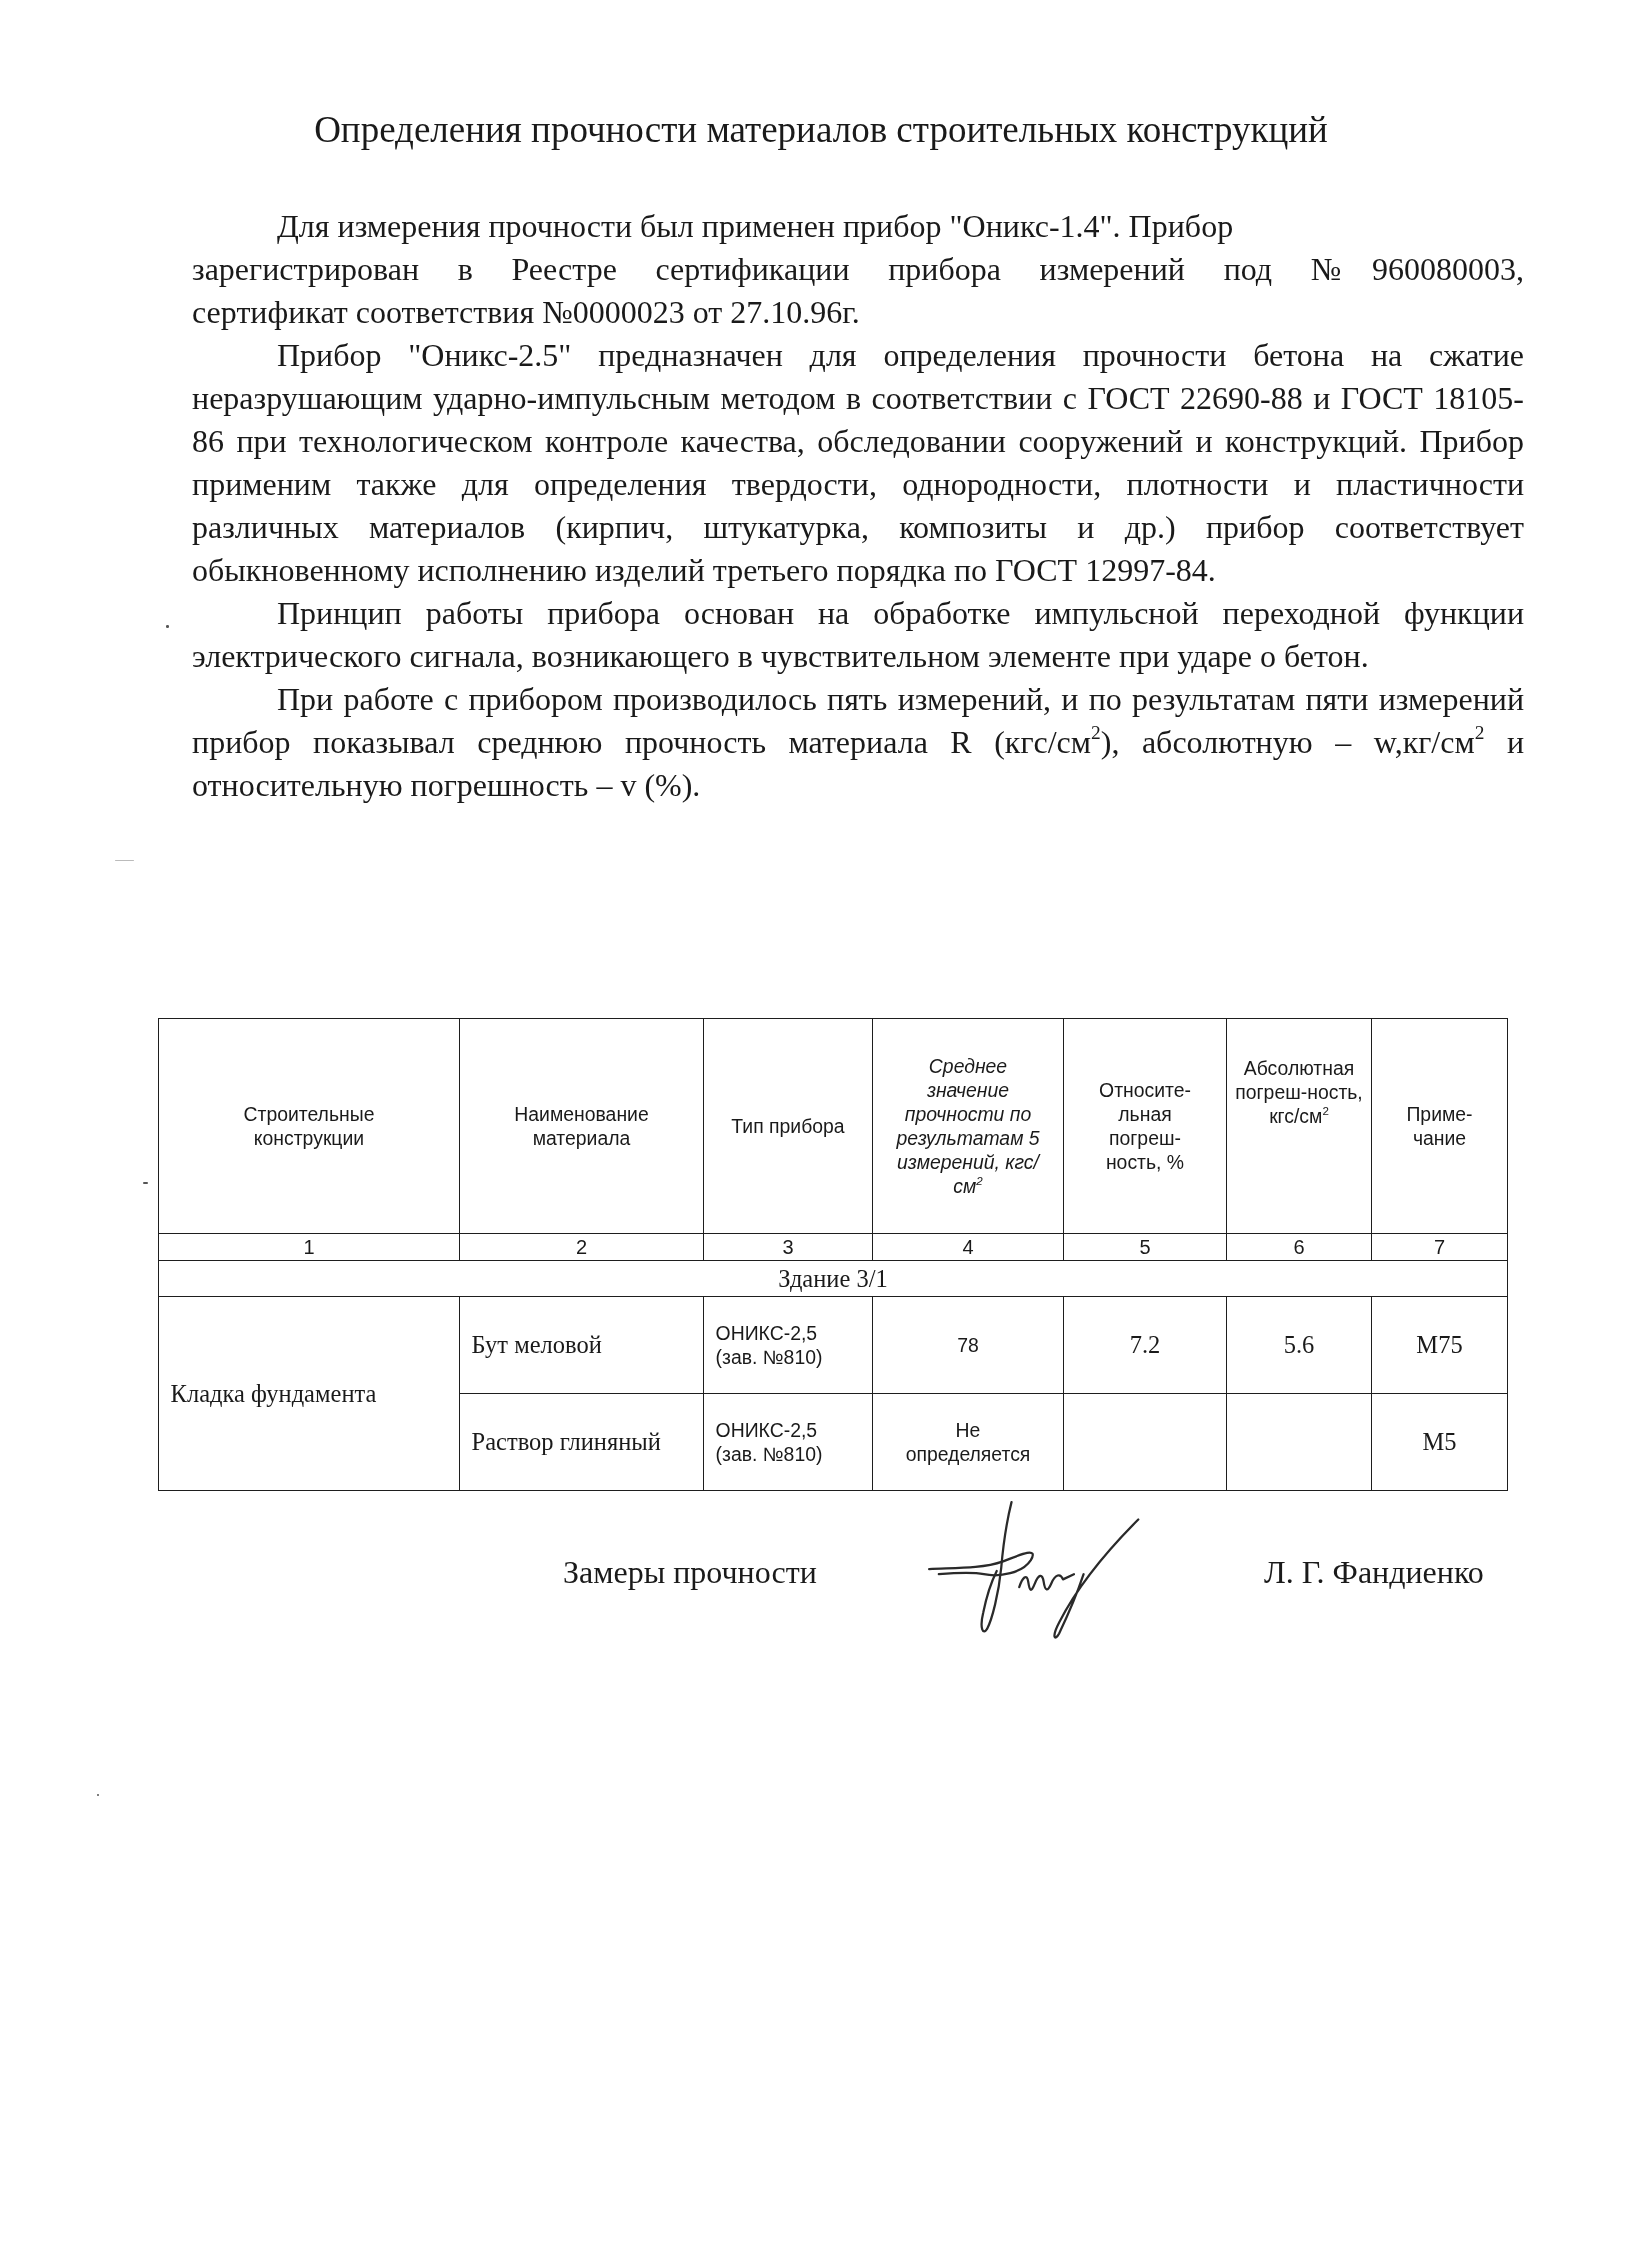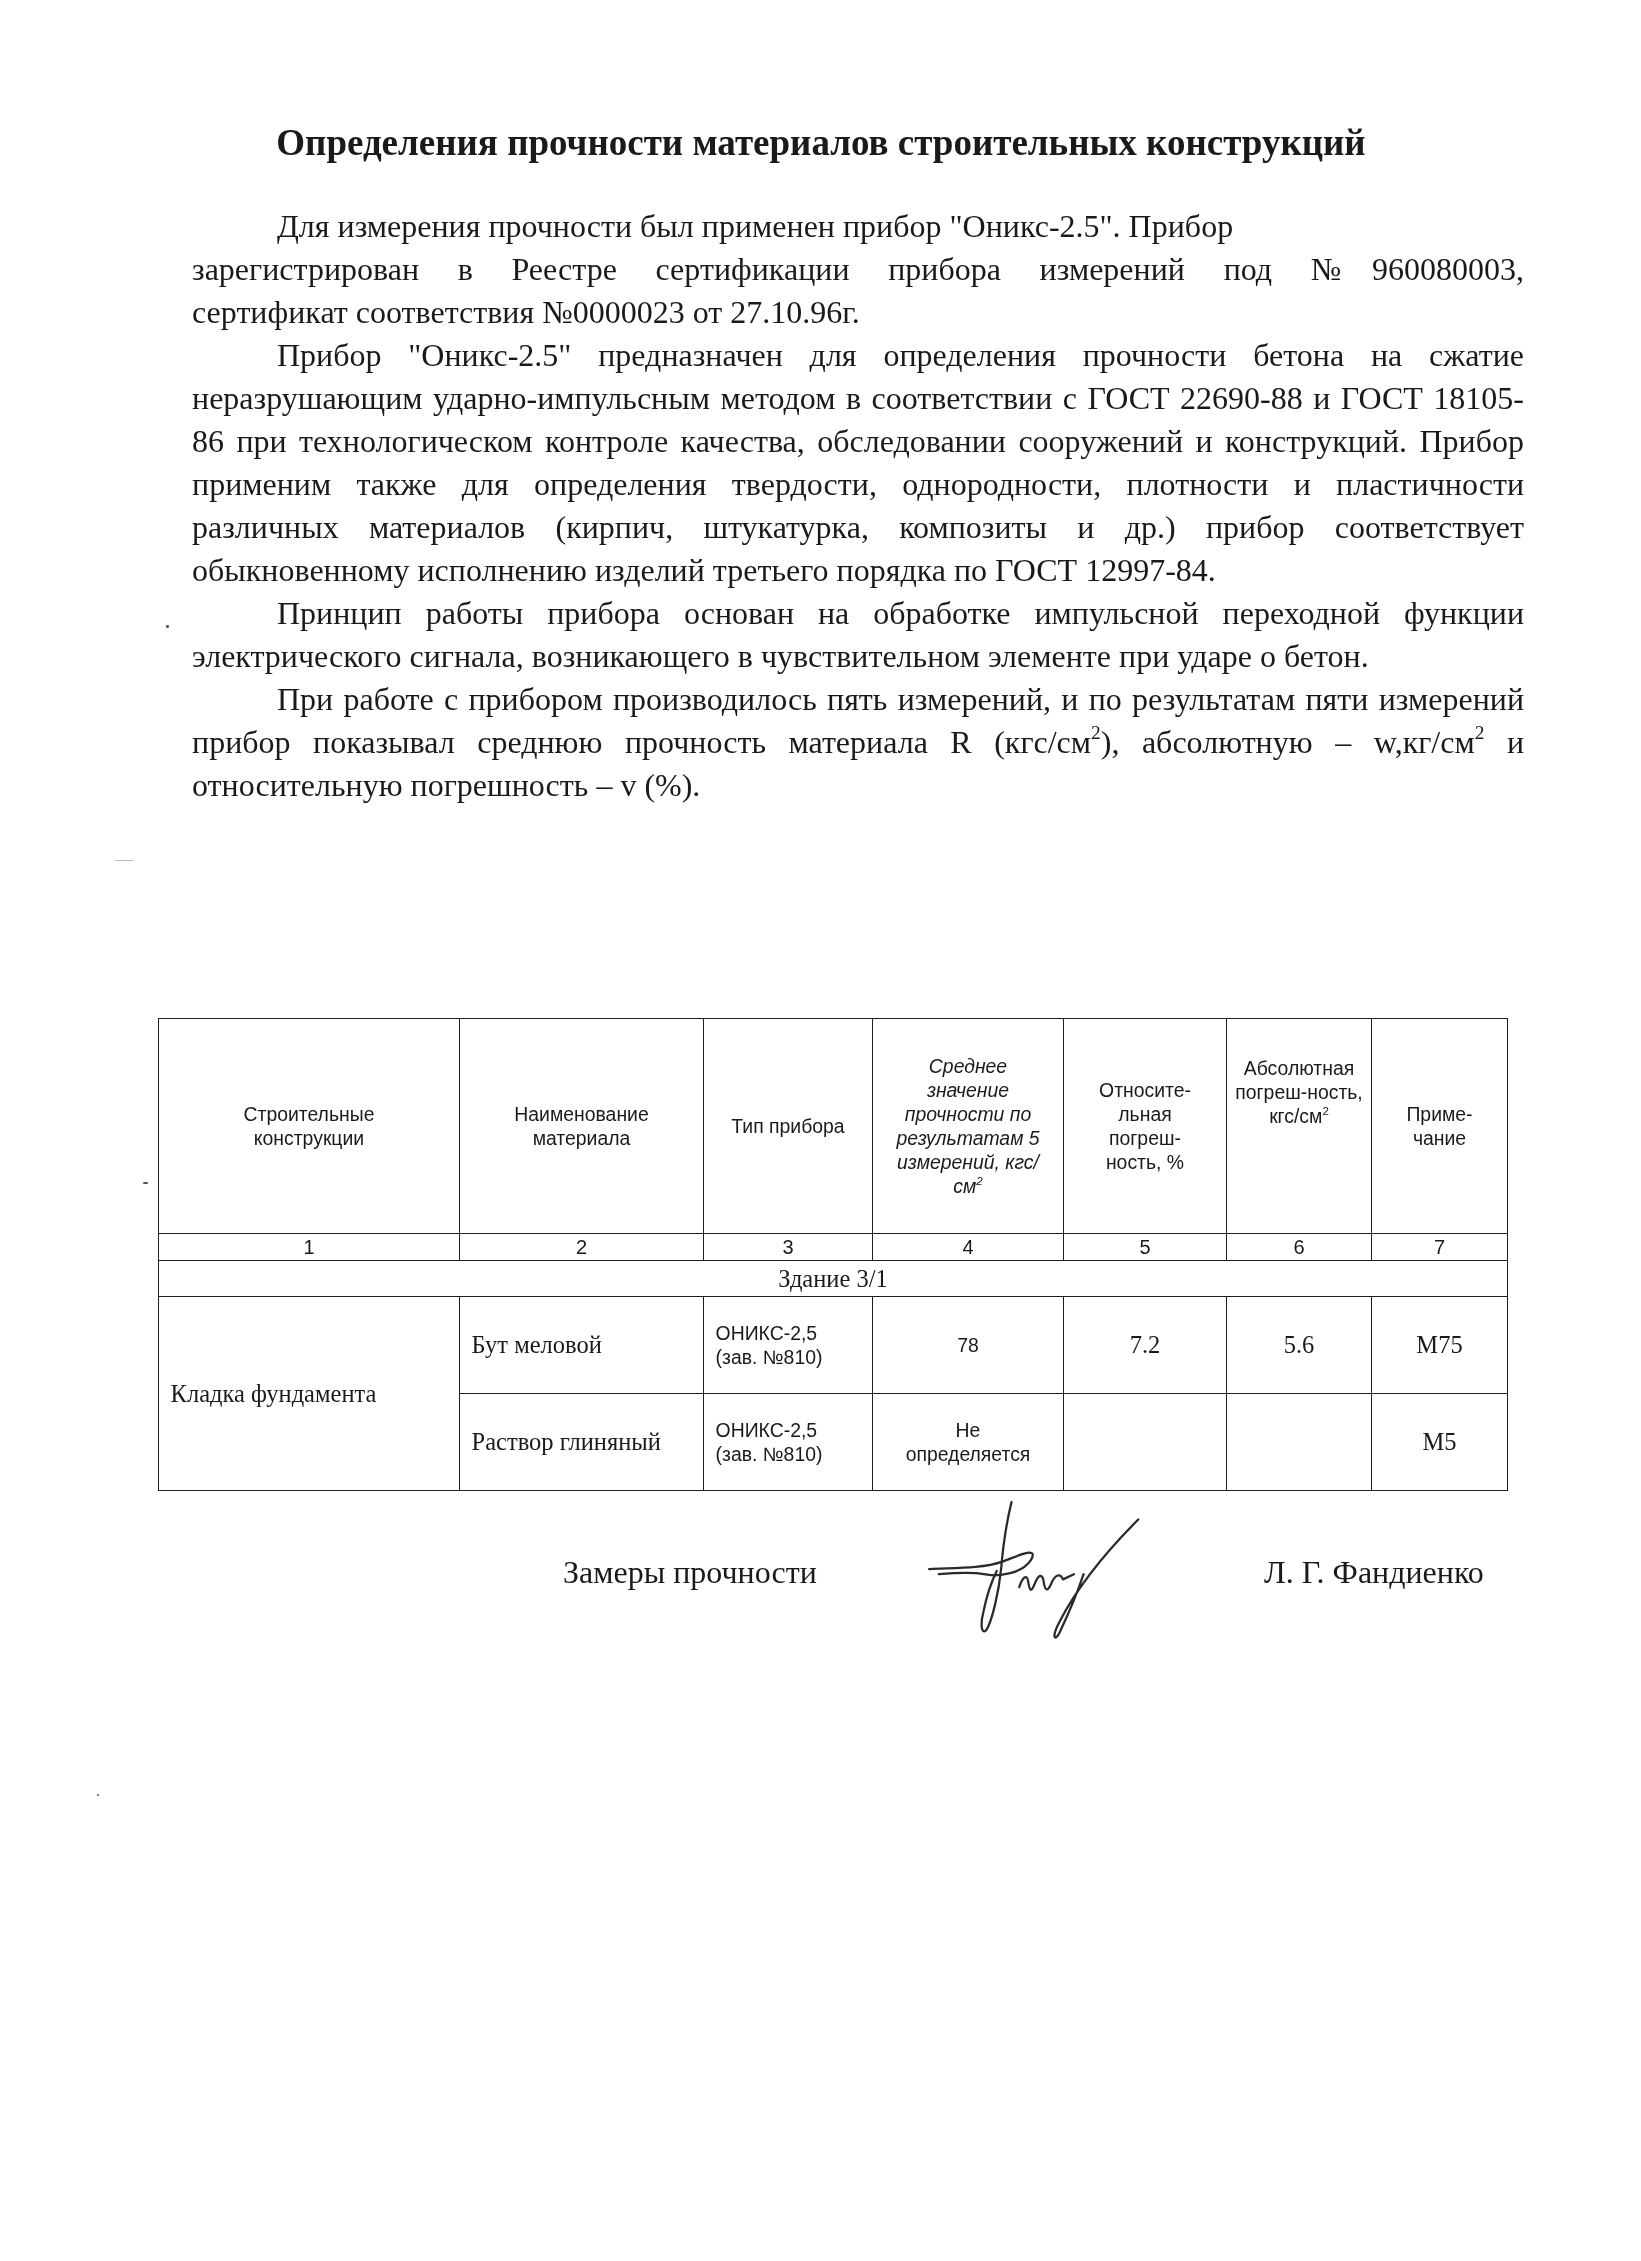--- a/index.html
+++ b/index.html
@@ -12,26 +12,25 @@
       height: 2261px;
       position: relative;
       overflow: hidden;
       color: #1a1a1a;
       font-family: "Liberation Serif", "DejaVu Serif", serif;
     }
     .page-title {
       position: absolute;
       left: 0;
       width: 1642px;
-      top: 121px;
+      top: 108px;
       text-align: center;
       font-size: 37px;
       letter-spacing: 0px;
       white-space: nowrap;
-      font-weight: bold;
     }
     .body-text {
       position: absolute;
       left: 192px;
       width: 1332px;
       top: 205px;
       font-size: 32px;
       line-height: 43px;
     }
     .body-text p {
@@ -126,21 +125,21 @@
       background: #555;
     }
   </style>
 </head>
 <body>
 
 <div class="page-title">Определения прочности материалов строительных конструкций</div>
 
 <div class="body-text">
   <p style="text-align:left;">
-    <span>Для измерения прочности был применен прибор "Оникс-2.5". Прибор</span><br>
+    <span>Для измерения прочности был применен прибор "Оникс-1.4". Прибор</span><br>
   </p>
   <p style="text-indent:0; text-align:justify; text-align-last:justify;">
     <span>зарегистрирован в Реестре сертификации прибора измерений под №960080003,</span>
   </p>
   <p style="text-indent:0;">
     <span>сертификат соответствия №0000023 от 27.10.96г.</span>
   </p>
   <p>Прибор "Оникс-2.5" предназначен для определения прочности бетона на сжатие неразрушающим ударно-импульсным методом в соответствии с ГОСТ 22690-88 и ГОСТ 18105-86 при технологическом контроле качества, обследовании сооружений и конструкций. Прибор применим также для определения твердости, однородности, плотности и пластичности различных материалов (кирпич, штукатурка, композиты и др.) прибор соответствует обыкновенному исполнению изделий третьего порядка по ГОСТ 12997-84.</p>
   <p>Принцип работы прибора основан на обработке импульсной переходной функции электрического сигнала, возникающего в чувствительном элементе при ударе о бетон.</p>
   <p><span>При работе с прибором производилось пять измерений, и по результатам пяти измерений  прибор показывал среднюю прочность материала R (кгс/см</span><sup>2</sup><span>), абсолютную – w,кг/см</span><sup>2</sup><span> и относительную    погрешность – v (%).</span></p>

